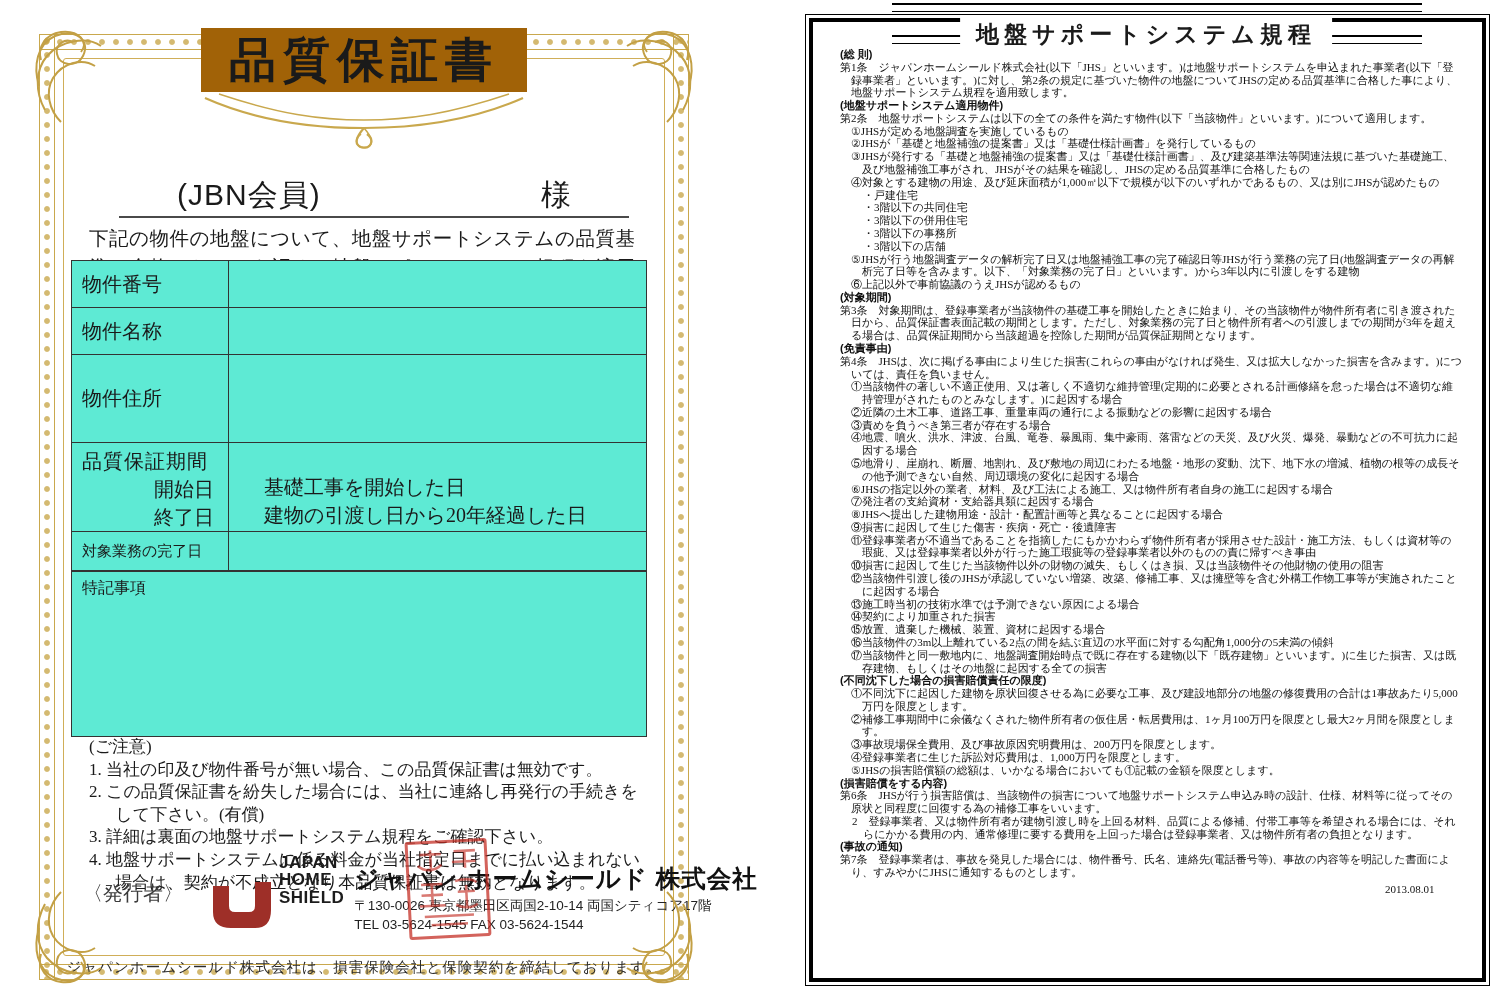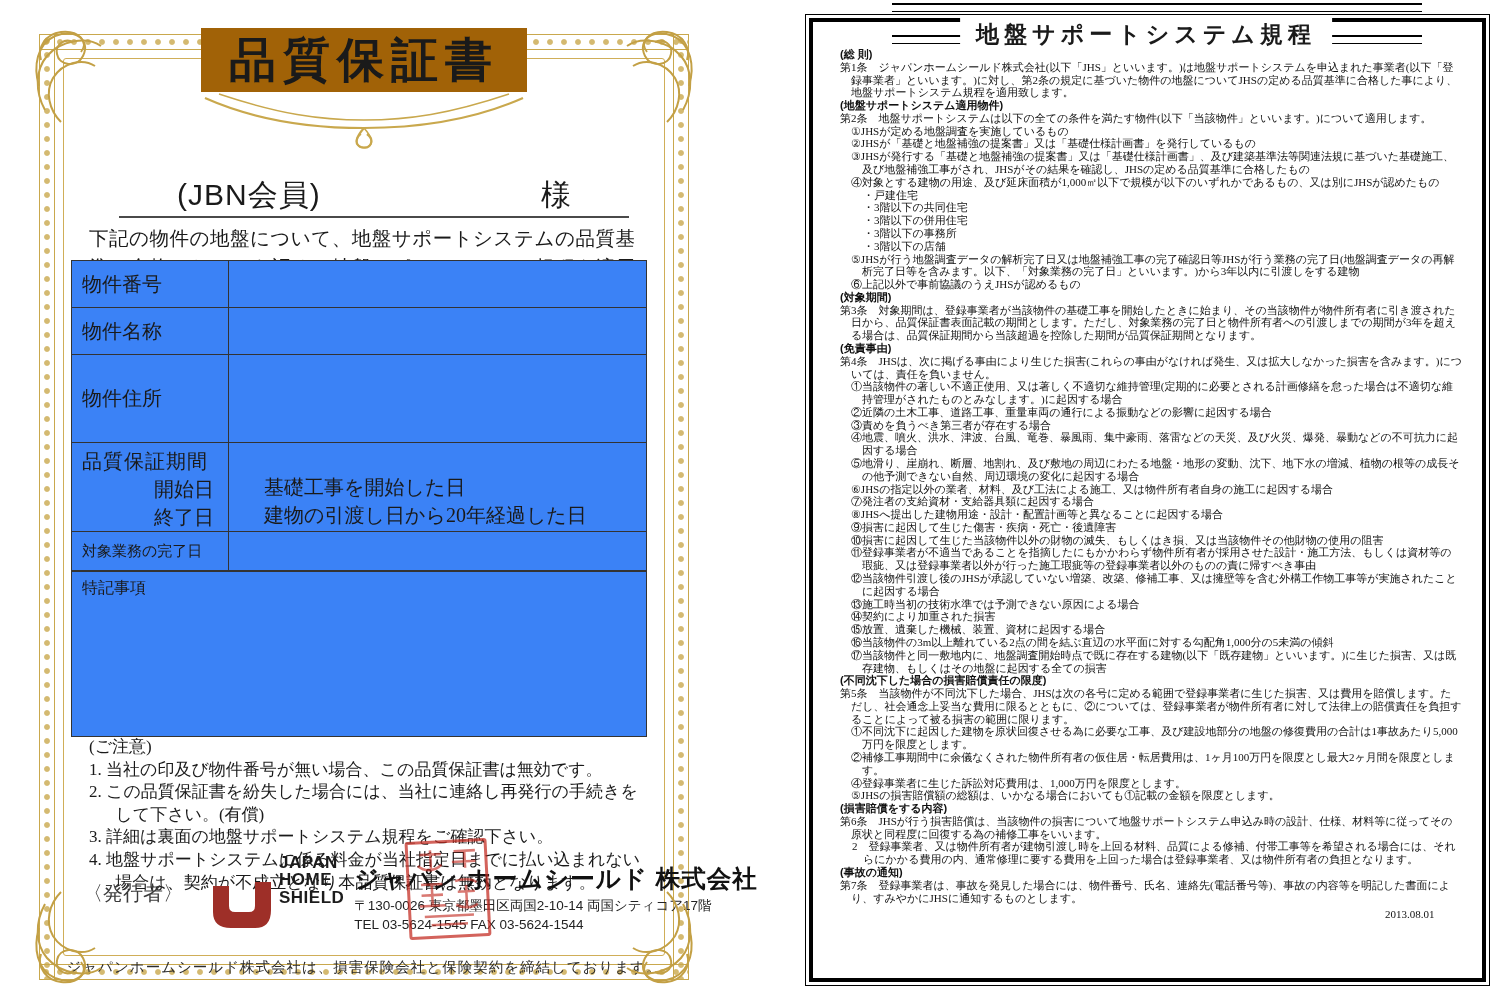--- a/index.html
+++ b/index.html
@@ -25,21 +25,21 @@
     padding:0 28px;font-size:47px;font-weight:bold;letter-spacing:7px;line-height:64px;white-space:nowrap;}
   .swash{position:absolute;top:64px;left:50%;transform:translateX(-50%);z-index:5;}
 
   .addr-row{position:absolute;top:140px;left:86px;right:66px;height:48px;border-bottom:2px solid #4a4a4a;
     display:flex;align-items:flex-end;font-size:30px;font-family:"Liberation Sans","DejaVu Sans",sans-serif;}
   .addr-member{margin-left:58px;letter-spacing:1px;}
   .addr-sama{margin-left:auto;margin-right:58px;font-family:"Liberation Serif","DejaVu Serif",serif;}
 
   .intro{position:absolute;top:196px;left:56px;width:556px;font-size:19.5px;line-height:1.5;letter-spacing:.5px;}
 
-  .ctable{position:absolute;top:232px;left:38px;width:574px;border:1.5px solid #333;background:#3b82f6;font-size:20px;}
+  .ctable{position:absolute;top:232px;left:38px;width:574px;border:1.5px solid #333;background:#5eead4;font-size:20px;}
   .crow{display:flex;border-bottom:1px solid #333;}
   .crow:last-child{border-bottom:none;}
   .clabel{width:146px;border-right:1px solid #333;padding:0 0 0 10px;display:flex;align-items:center;}
   .cvalue{flex:1;}
   .h47{height:46px;} .h88{height:87px;}
   .perirow{height:88px;gap:27px;}
   .perirow .clabel{flex-direction:column;align-items:flex-start;justify-content:flex-start;padding-top:4px;}
   .peri-sub{align-self:flex-end;padding-right:14px;line-height:28px;}
   .peri-main{line-height:28px;letter-spacing:1px;}
   .perirow .cvalue{display:flex;flex-direction:column;justify-content:flex-end;padding:0 0 2px 8px;line-height:28px;}
@@ -246,32 +246,32 @@
         <div class="a">第4条　JHSは、次に掲げる事由により生じた損害(これらの事由がなければ発生、又は拡大しなかった損害を含みます。)については、責任を負いません。</div>
         <div class="i">①当該物件の著しい不適正使用、又は著しく不適切な維持管理(定期的に必要とされる計画修繕を怠った場合は不適切な維持管理がされたものとみなします。)に起因する場合</div>
         <div class="i">②近隣の土木工事、道路工事、重量車両の通行による振動などの影響に起因する場合</div>
         <div class="i">③責めを負うべき第三者が存在する場合</div>
         <div class="i">④地震、噴火、洪水、津波、台風、竜巻、暴風雨、集中豪雨、落雷などの天災、及び火災、爆発、暴動などの不可抗力に起因する場合</div>
         <div class="i">⑤地滑り、崖崩れ、断層、地割れ、及び敷地の周辺にわたる地盤・地形の変動、沈下、地下水の増減、植物の根等の成長その他予測できない自然、周辺環境の変化に起因する場合</div>
         <div class="i">⑥JHSの指定以外の業者、材料、及び工法による施工、又は物件所有者自身の施工に起因する場合</div>
         <div class="i">⑦発注者の支給資材・支給器具類に起因する場合</div>
         <div class="i">⑧JHSへ提出した建物用途・設計・配置計画等と異なることに起因する場合</div>
         <div class="i">⑨損害に起因して生じた傷害・疾病・死亡・後遺障害</div>
+        <div class="i">⑪登録事業者が不適当であることを指摘したにもかかわらず物件所有者が採用させた設計・施工方法、もしくは資材等の瑕疵、又は登録事業者以外が行った施工瑕疵等の登録事業者以外のものの責に帰すべき事由</div>
         <div class="i">⑩損害に起因して生じた当該物件以外の財物の滅失、もしくはき損、又は当該物件その他財物の使用の阻害</div>
-        <div class="i">⑪登録事業者が不適当であることを指摘したにもかかわらず物件所有者が採用させた設計・施工方法、もしくは資材等の瑕疵、又は登録事業者以外が行った施工瑕疵等の登録事業者以外のものの責に帰すべき事由</div>
         <div class="i">⑫当該物件引渡し後のJHSが承認していない増築、改築、修補工事、又は擁壁等を含む外構工作物工事等が実施されたことに起因する場合</div>
         <div class="i">⑬施工時当初の技術水準では予測できない原因による場合</div>
         <div class="i">⑭契約により加重された損害</div>
         <div class="i">⑮放置、遺棄した機械、装置、資材に起因する場合</div>
         <div class="i">⑯当該物件の3m以上離れている2点の間を結ぶ直辺の水平面に対する勾配角1,000分の5未満の傾斜</div>
         <div class="i">⑰当該物件と同一敷地内に、地盤調査開始時点で既に存在する建物(以下「既存建物」といいます。)に生じた損害、又は既存建物、もしくはその地盤に起因する全ての損害</div>
         <div class="h">(不同沈下した場合の損害賠償責任の限度)</div>
-        <div class="a">第5条　当該物件が不同沈下した場合、JHSは次の各号に定める範囲で登録事業者に生じた損害、又は費用を賠償します。ただし、社会通念上妥当な費用に限るとともに、②については、登録事業者が物件所有者に対して法律上の賠償責任を負担することによって被る損害の範囲に限ります。</div>
         <div class="i">①不同沈下に起因した建物を原状回復させる為に必要な工事、及び建設地部分の地盤の修復費用の合計は1事故あたり5,000万円を限度とします。</div>
         <div class="i">②補修工事期間中に余儀なくされた物件所有者の仮住居・転居費用は、1ヶ月100万円を限度とし最大2ヶ月間を限度とします。</div>
+        <div class="i">③事故現場保全費用、及び事故原因究明費用は、200万円を限度とします。</div>
         <div class="i">④登録事業者に生じた訴訟対応費用は、1,000万円を限度とします。</div>
         <div class="i">⑤JHSの損害賠償額の総額は、いかなる場合においても①記載の金額を限度とします。</div>
         <div class="h">(損害賠償をする内容)</div>
         <div class="a">第6条　JHSが行う損害賠償は、当該物件の損害について地盤サポートシステム申込み時の設計、仕様、材料等に従ってその原状と同程度に回復する為の補修工事をいいます。</div>
         <div class="s">2　登録事業者、又は物件所有者が建物引渡し時を上回る材料、品質による修補、付帯工事等を希望される場合には、それらにかかる費用の内、通常修理に要する費用を上回った場合は登録事業者、又は物件所有者の負担となります。</div>
         <div class="h">(事故の通知)</div>
         <div class="a">第7条　登録事業者は、事故を発見した場合には、物件番号、氏名、連絡先(電話番号等)、事故の内容等を明記した書面により、すみやかにJHSに通知するものとします。</div>
         <div class="d">2013.08.01</div>
       </div>
   </div>

